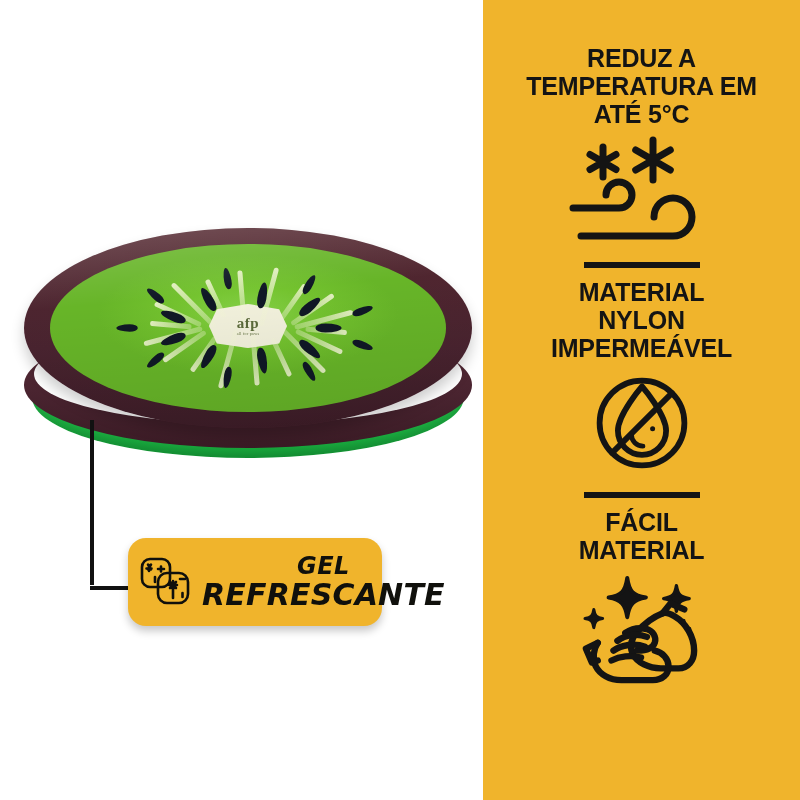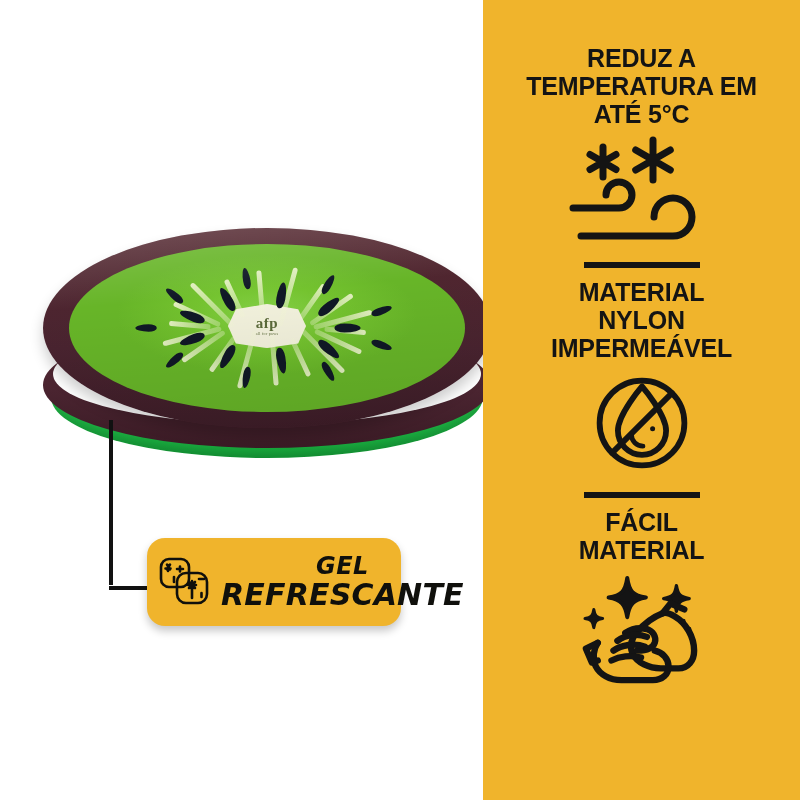--- a/index.html
+++ b/index.html
@@ -17,21 +17,20 @@
     overflow: hidden;
     background: #ffffff;
   }
 
   
   #left-panel {
     position: absolute;
     left: 0; top: 0;
     width: 483px; height: 800px;
     background: #ffffff;
-    margin-left: 19px;
   }
 
   #product-figure {
     position: absolute;
     left: 18px;
     top: 228px;
     width: 460px;
     height: 235px;
   }
 

